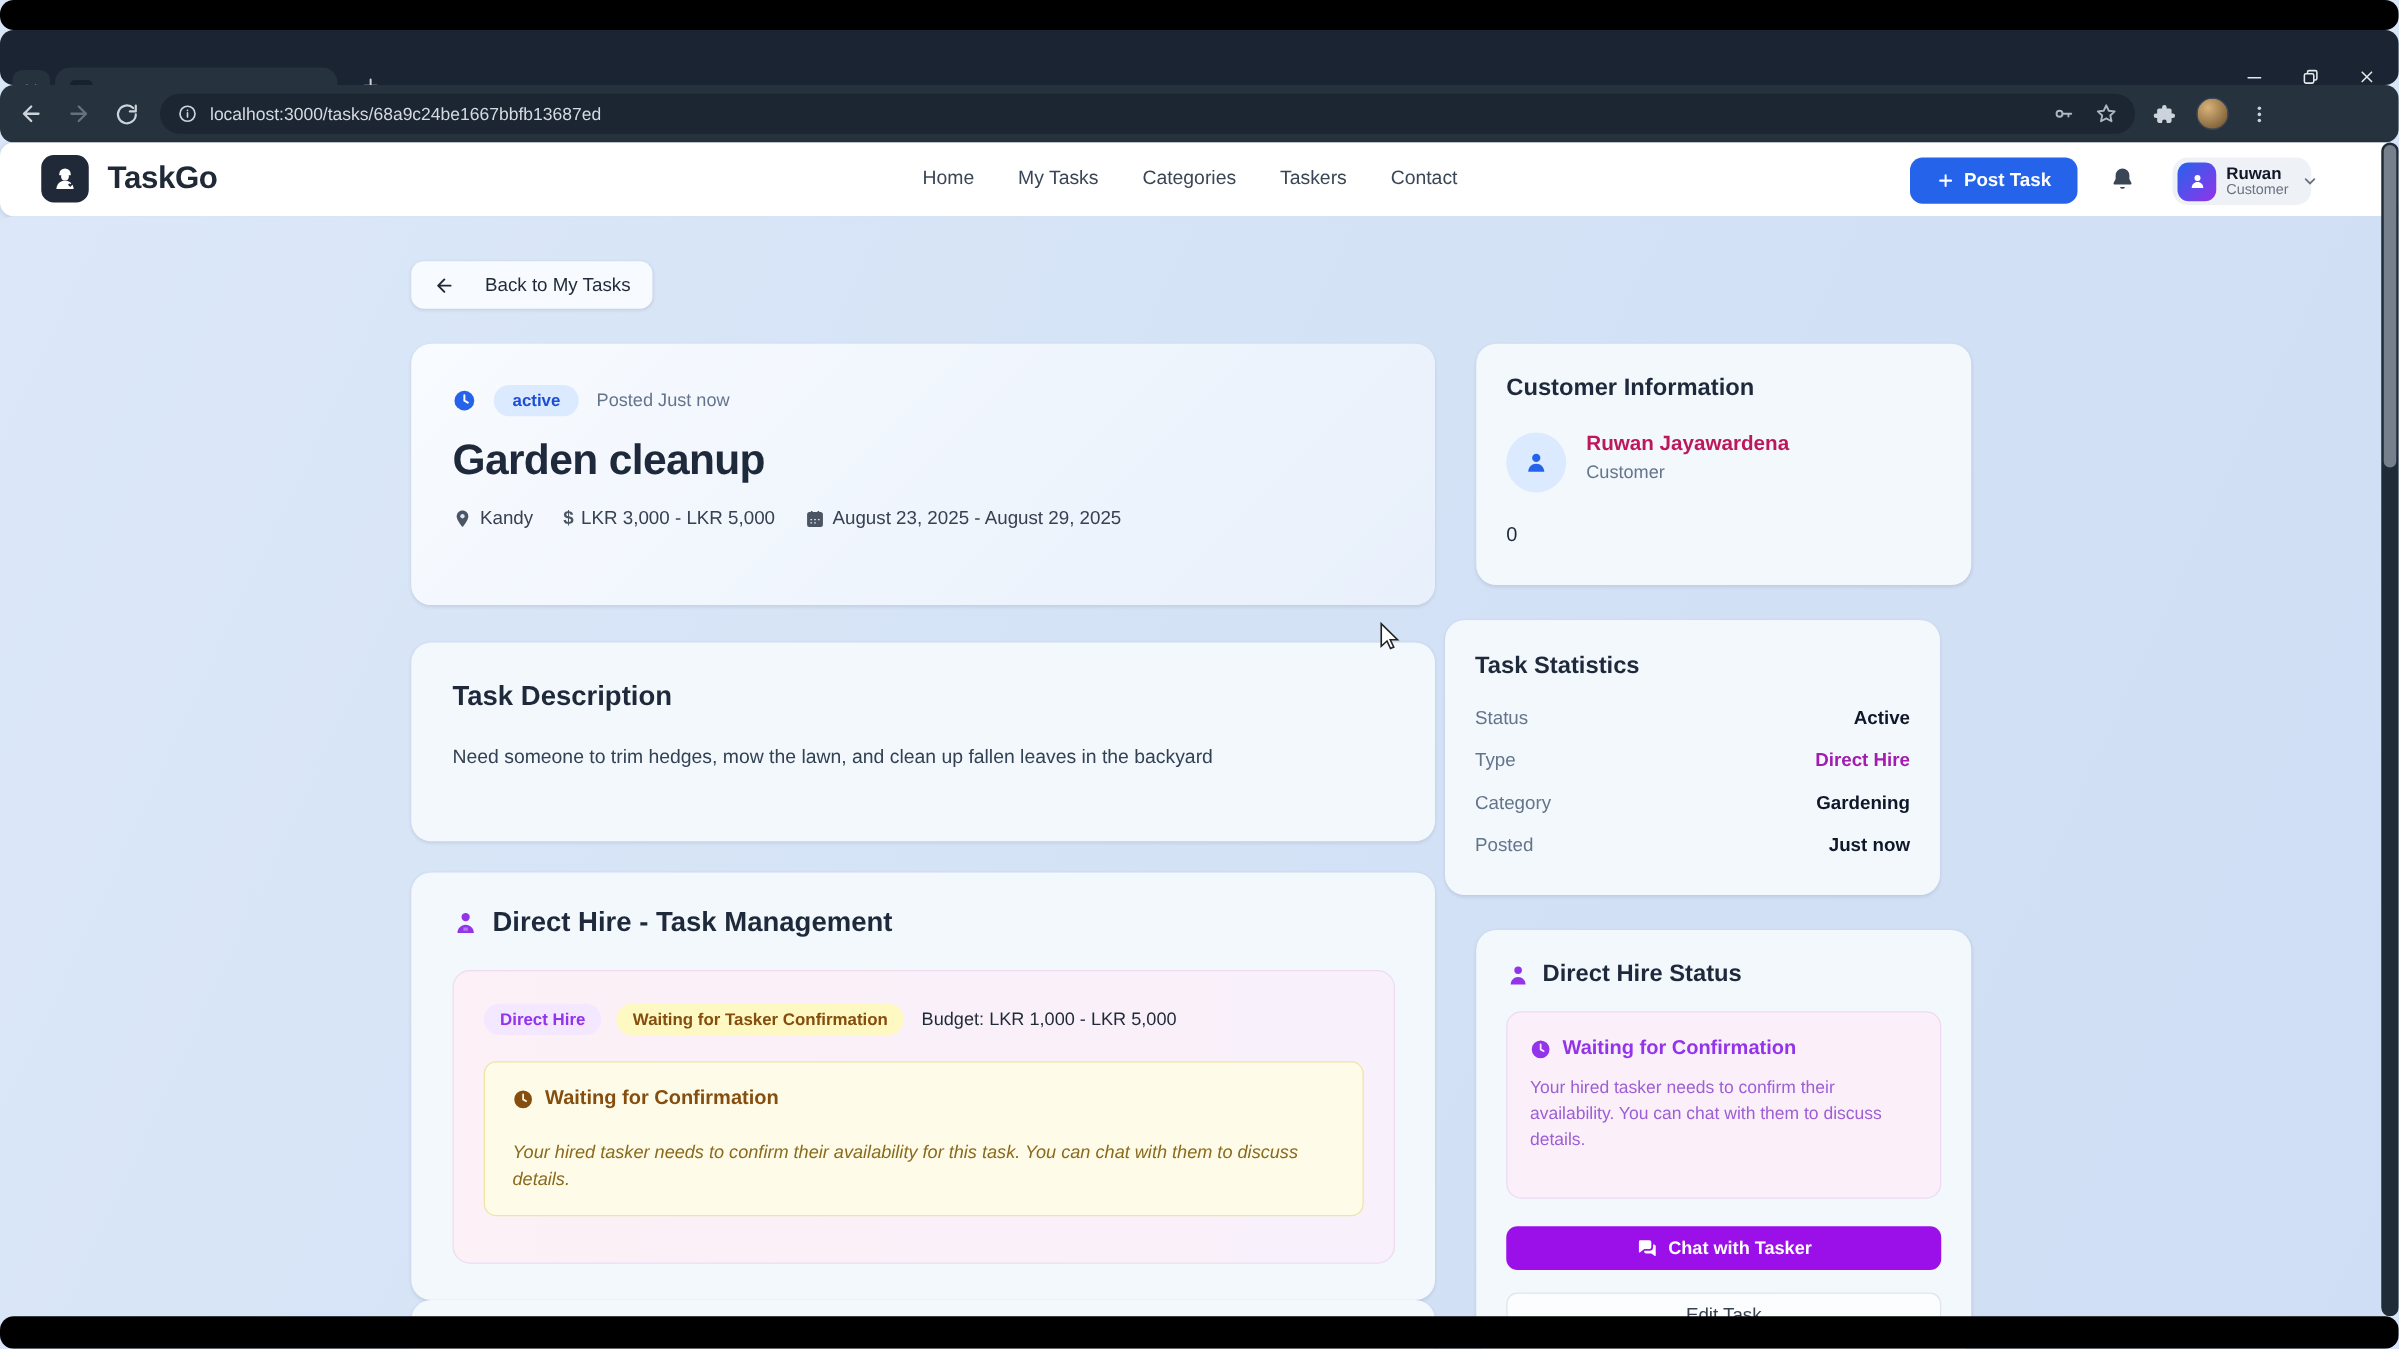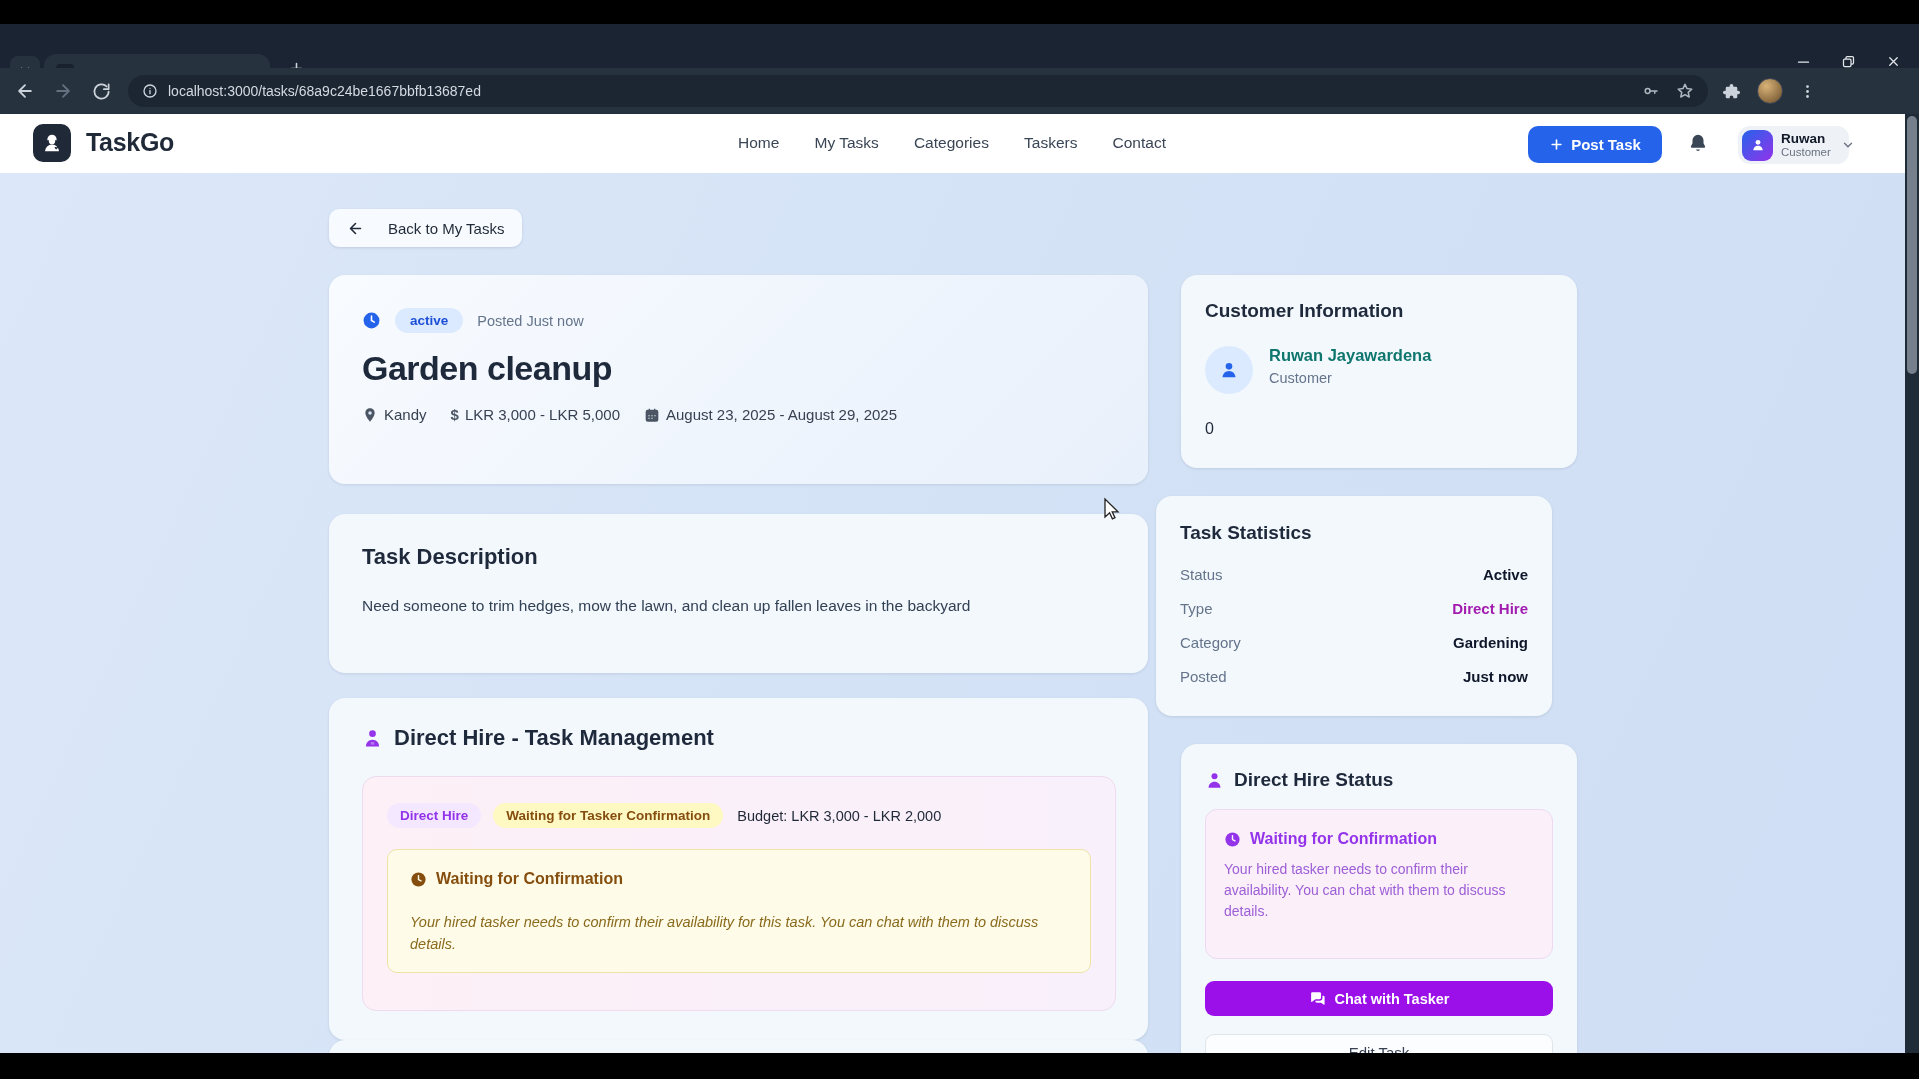--- a/index.html
+++ b/index.html
@@ -1,18 +1,18 @@
 <!DOCTYPE html>
 <html><head>
 <meta charset="utf-8">
 <style>
   * { margin:0; padding:0; box-sizing:border-box; }
   html,body { width:1919px; height:1079px; overflow:hidden; }
   body { font-family:"Liberation Sans","DejaVu Sans",sans-serif; position:relative; background:#d9e6f8; }
-  .abs { position:absolute; }
+  .abs { position:absolute;border-radius:11px; }
   svg { display:block; }
 
   
   #frame-top { left:0; top:0; width:1919px; height:24px; background:#000; }
   #tabbar { left:0; top:24px; width:1919px; height:44px; background:#1a2432; }
   .tab-search-btn { left:10px; top:32px; width:30px; height:28px; border-radius:8px; background:#27323f;
     display:flex; align-items:center; justify-content:center; color:#cfd6dd; }
   .tab { left:44px; top:30px; width:226px; height:38px; background:#27323f; border-radius:12px 12px 0 0;
     display:flex; align-items:center; padding:0 10px 0 12px; gap:9px; }
   .tab-favicon { width:18px; height:18px; border-radius:4px; background:#18222e; display:flex; align-items:center; justify-content:center; color:#e8ecf0; flex:none; }
@@ -90,21 +90,21 @@
   .warn-title { font-size:16px; font-weight:700; color:#854d0e; }
   .warn-body { margin-top:24px; width:668px; font-size:14.5px; line-height:1.5; color:#8a6a1d;font-style:italic; }
 
   .sliver-card { left:329px; top:1040px; width:819px; height:50px; }
 
   
   #cust { left:1181px; top:275px; width:396px; height:193px; padding:25px 24px; }
   .side-h { font-size:19px; font-weight:700; color:#1e293b; }
   .cust-row { margin-top:24px; display:flex; gap:16px; }
   .cust-avatar { width:48px; height:48px; border-radius:50%; background:#dbeafe; display:flex; align-items:center; justify-content:center; color:#2563eb; flex:none; }
-  .cust-name { font-size:16.5px; font-weight:700; color:#0f766e; }
+  .cust-name { font-size:16.5px; font-weight:700; color:#be185d; }
   .cust-role { margin-top:5px; font-size:14.5px; color:#64748b; }
   .cust-extra { margin-top:26px; font-size:16px; color:#1f2937; }
 
   #stats { left:1156px; top:496px; width:396px; height:220px; padding:26px 24px; }
   .stat-rows { margin-top:22px; display:flex; flex-direction:column; gap:17px; }
   .stat-row { display:flex; justify-content:space-between; align-items:center; }
   .stat-label { font-size:15px; color:#64748b; }
   .stat-value { font-size:15px; font-weight:700; color:#0f172a; }
   .stat-value.accent { color:#a21caf; }
 
@@ -346,21 +346,21 @@
           <path d="M4.5 21c0-4.2 3.3-7.5 7.5-7.5s7.5 3.3 7.5 7.5z"></path>
           <path d="M10 16h4v3h-4z" fill="#f3f8fd" opacity=".35"></path>
         </svg>
     </span>
     <span class="section-h">Direct Hire - Task Management</span>
   </div>
   <div class="dh-inner">
     <div class="dh-badges">
       <span class="pill-purple">Direct Hire</span>
       <span class="pill-yellow">Waiting for Tasker Confirmation</span>
-      <span class="dh-budget">Budget: LKR 3,000 - LKR 2,000</span>
+      <span class="dh-budget">Budget: LKR 1,000 - LKR 5,000</span>
     </div>
     <div class="warn-box">
       <div class="warn-title-row">
         <span>
             <svg width="17" height="17" viewBox="0 0 24 24">
               <circle cx="12" cy="12" r="10" fill="currentColor"></circle>
               <path d="M12 6.5V12l3.5 2" stroke="#fefce8" stroke-width="2" stroke-linecap="round" fill="none"></path>
             </svg>
           </span>
         <span class="warn-title">Waiting for Confirmation</span>

